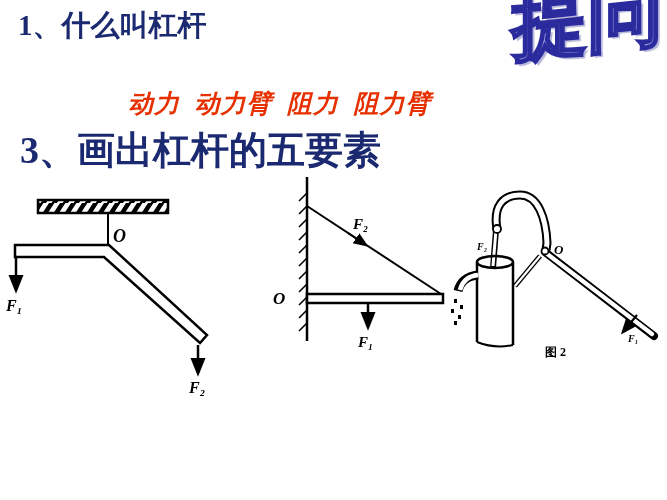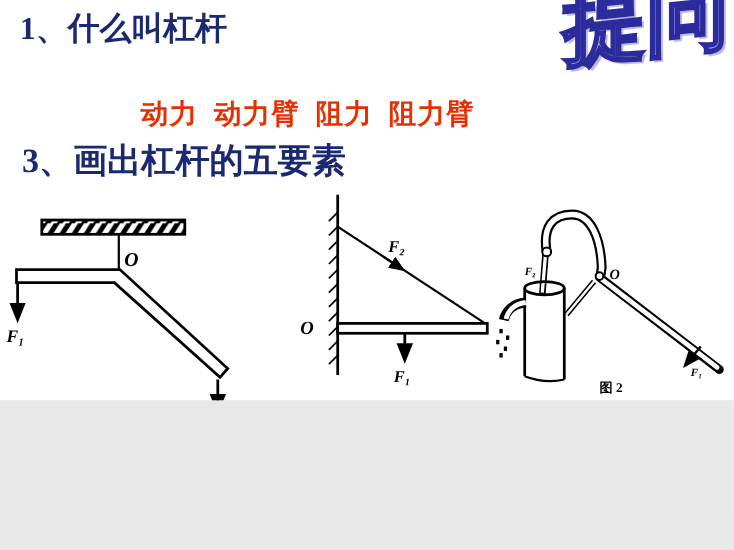--- a/index.html
+++ b/index.html
@@ -1,28 +1,28 @@
 <!DOCTYPE html>
 <html style="--heading_text: #1b2a70; --keywords_text: #e63000; --wordart_fill: #a9aee8; --wordart_outline: #2b2b9e; --diagram_ink: #000000; --background: #ffffff;"><head>
 <meta charset="utf-8">
 <style>
   html,body { margin:0; padding:0; background:#e8e8e8; }
   .slide {
-    position:relative; width:667px; height:364px;
+    position:relative; width:667px; height:500px;
     background:var(--background,#fff); overflow:hidden;
     font-family:"Liberation Serif", serif;
     text-align:center;
   }
   .h { position:absolute; color:var(--heading_text,#1b2a70); font-weight:bold; white-space:pre; }
   #h1 { left:18px; top:6px;   font-size:29px; }
   #h2 { left:14px; top:47px;  font-size:31px; }
-  #h3 { left:20px; top:125px; font-size:31px; }
+  #h3 { left:20px; top:125px; font-size:38px; }
   .keywords {
     position:absolute; left:128px; top:87px; font-size:25px;
-    font-weight:bold; color:var(--keywords_text,#e63000);
+    font-weight:bold; font-style:italic; color:var(--keywords_text,#e63000);
     white-space:pre; letter-spacing:1px;
   }
   .wordart {
     position:absolute; left:512px; top:-12px; font-size:76px; font-weight:bold;
     color:var(--wordart_fill,#a9aee8);
     -webkit-text-stroke:2.5px var(--wordart_outline,#2b2b9e);
     text-shadow:3px 3px 1px rgba(90,90,170,0.45);
     transform:rotate(-6deg) skewX(-6deg); transform-origin:left top;
     white-space:nowrap; line-height:1;
   }

